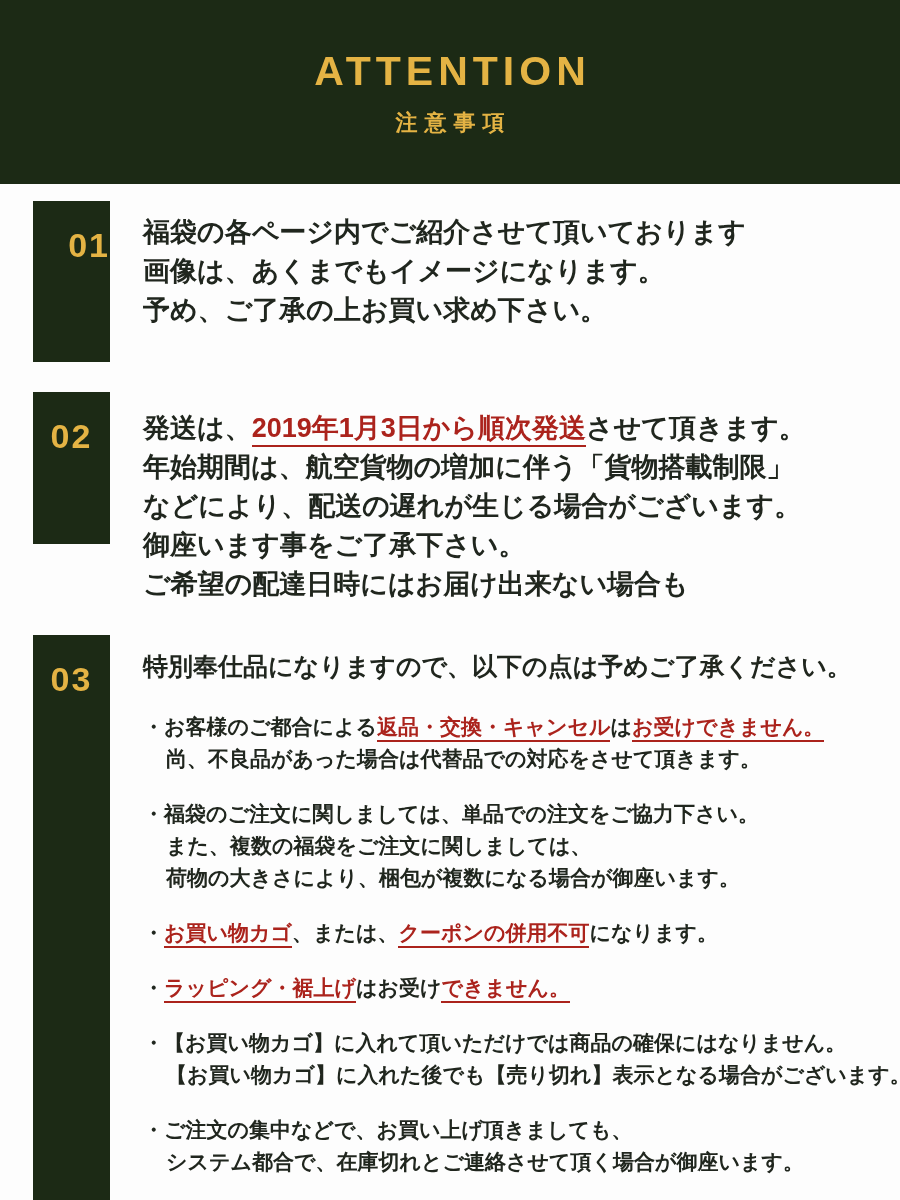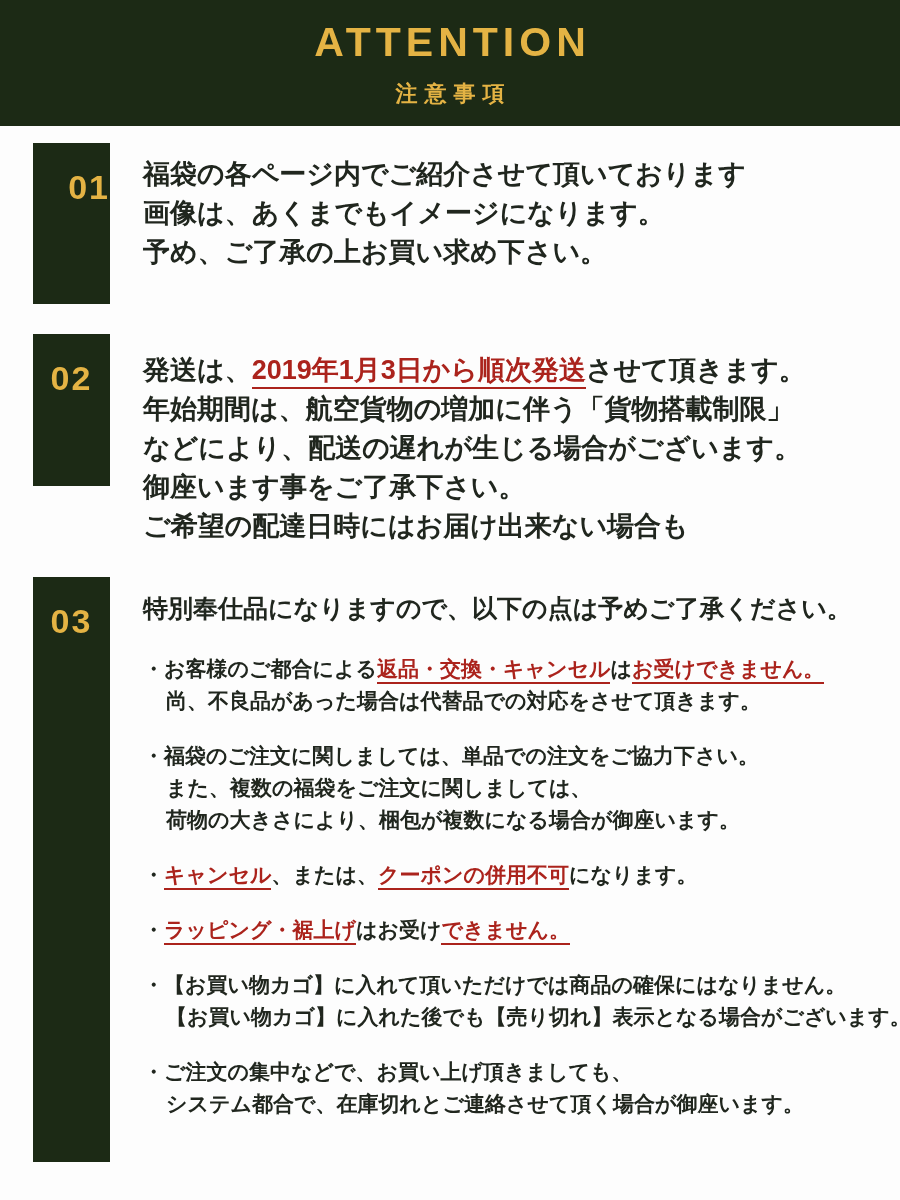--- a/index.html
+++ b/index.html
@@ -12,21 +12,21 @@
   *{box-sizing:border-box;}
   html,body{margin:0;padding:0;}
   body{
     width:900px;height:1200px;overflow:hidden;
     background:var(--bg);
     font-family:"Liberation Sans","DejaVu Sans",sans-serif;
     font-weight:bold;
   }
   
   .header{
-    height:126px;background:var(--green);
+    height:184px;background:var(--green);
     display:flex;flex-direction:column;align-items:center;justify-content:center;
   }
   .header .title{
     color:var(--gold);font-size:41px;letter-spacing:5px;line-height:1;
     margin:0 0 0 5px;
   }
   .header .subtitle{
     color:var(--gold);font-size:22px;letter-spacing:7px;line-height:1;
     margin:20px 0 0 7px;
   }
@@ -100,21 +100,21 @@
         <div class="block bullet">
           <div class="line"><span>・お客様のご都合による</span><span class="em">返品・交換・キャンセル</span><span>は</span><span class="em">お受けできません。</span></div>
           <div class="line cont"><span>尚、不良品があった場合は代替品での対応をさせて頂きます。</span></div>
         </div>
         <div class="block bullet">
           <div class="line"><span>・福袋のご注文に関しましては、単品での注文をご協力下さい。</span></div>
           <div class="line cont"><span>また、複数の福袋をご注文に関しましては、</span></div>
           <div class="line cont"><span>荷物の大きさにより、梱包が複数になる場合が御座います。</span></div>
         </div>
         <div class="block bullet">
-          <div class="line"><span>・</span><span class="em">キャンセル</span><span>、または、</span><span class="em">クーポンの併用不可</span><span>になります。</span></div>
+          <div class="line"><span>・</span><span class="em">お買い物カゴ</span><span>、または、</span><span class="em">クーポンの併用不可</span><span>になります。</span></div>
         </div>
         <div class="block bullet">
           <div class="line"><span>・</span><span class="em">ラッピング・裾上げ</span><span>はお受け</span><span class="em">できません。</span></div>
         </div>
         <div class="block bullet">
           <div class="line"><span>・【お買い物カゴ】に入れて頂いただけでは商品の確保にはなりません。</span></div>
           <div class="line cont"><span>【お買い物カゴ】に入れた後でも【売り切れ】表示となる場合がございます。</span></div>
         </div>
         <div class="block bullet">
           <div class="line"><span>・ご注文の集中などで、お買い上げ頂きましても、</span></div>

